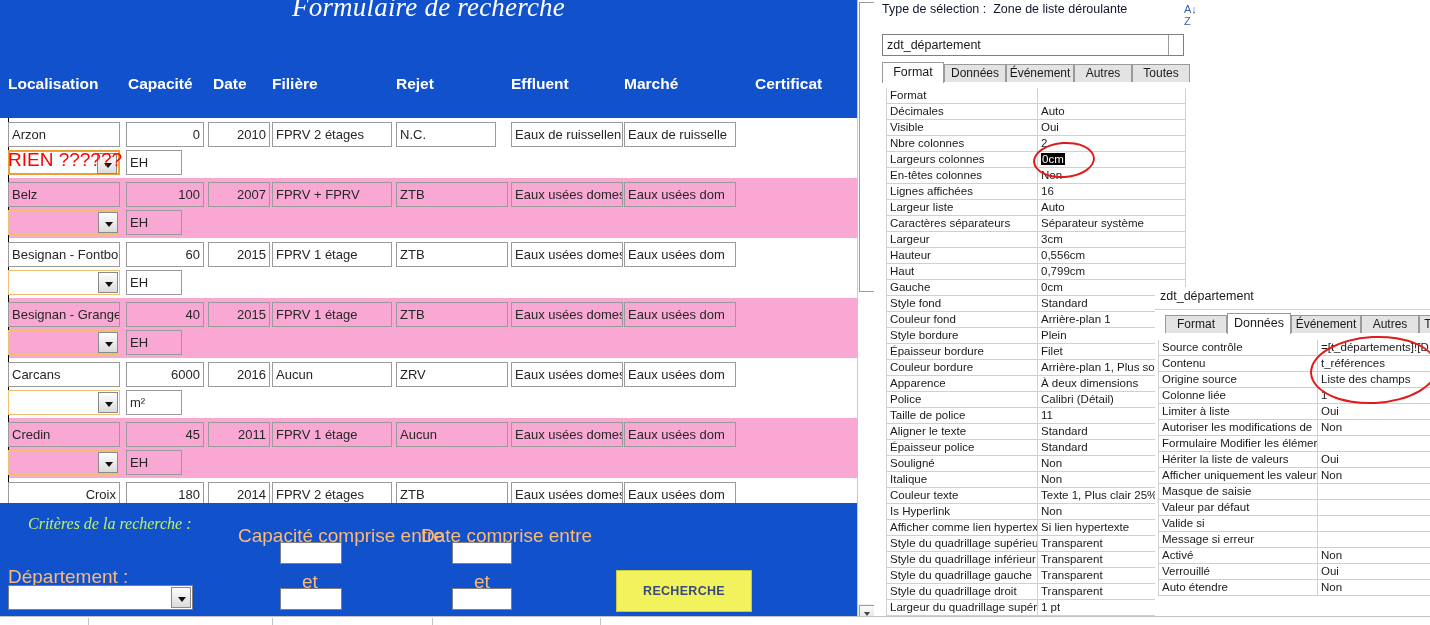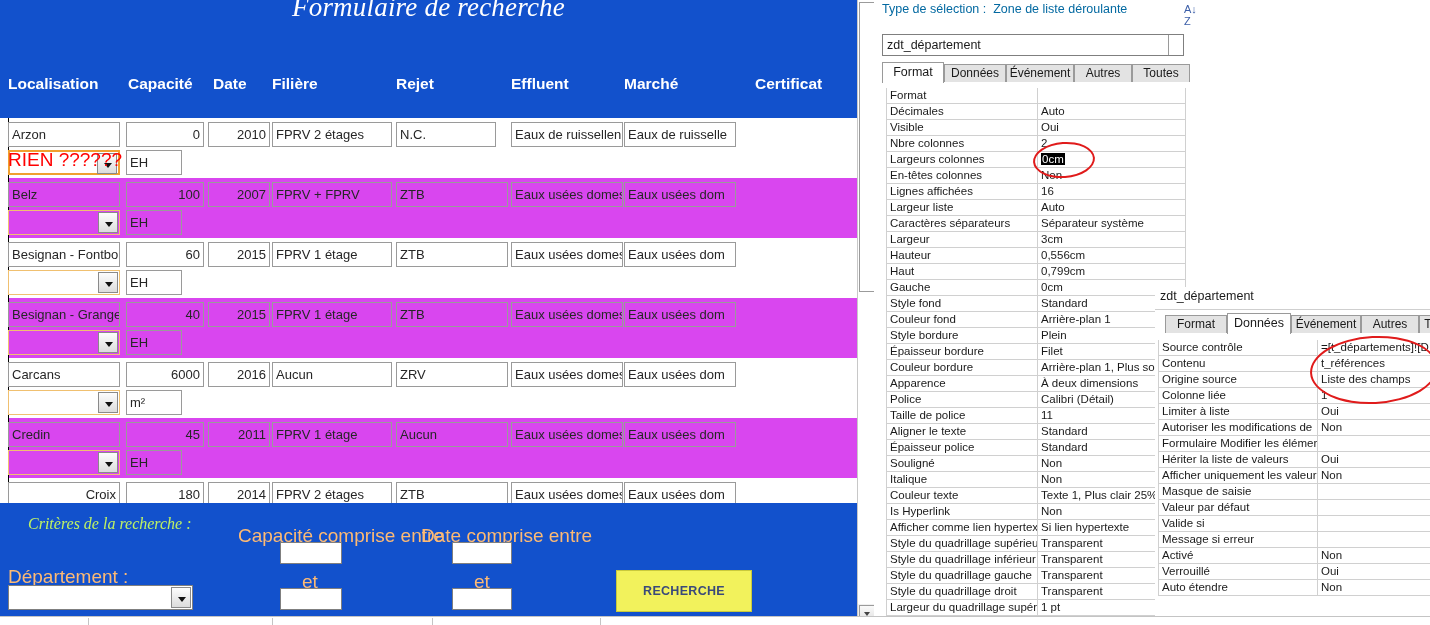--- a/index.html
+++ b/index.html
@@ -20,21 +20,21 @@
   }
   .col-head{
     position:absolute;top:75px;color:#ffffff;font-weight:bold;font-size:15.5px;
     white-space:nowrap;
   }
   
   .rec-strip{position:absolute;left:0;width:8px;background:#ffffff;border-right:1px solid #000;}
   .rec-strip.sel{background:#ffffff;}
   
   .drow{position:absolute;left:0;width:857px;overflow:hidden;}
-  .drow.alt{background:#d946ef;text-decoration:underline;}
+  .drow.alt{background:#f9a8d4;text-decoration:underline;}
   .drow.white{background:#ffffff;}
   .cellbox{
     position:absolute;box-sizing:border-box;height:25px;line-height:23px;
     border:1px solid #9a9a9a;background:transparent;font-size:13px;color:#262626;
     padding:0 3px;white-space:nowrap;overflow:hidden;
   }
   .cellbox.num{text-align:right;}
   .combo{
     position:absolute;box-sizing:border-box;height:25px;
     border:1px solid #f0c070;background:transparent;
@@ -75,21 +75,21 @@
   .vscroll .track{position:absolute;left:0;top:0;width:17px;height:604px;background:#ffffff;border-right:1px solid #cfcfcf;}
   .vscroll .thumb{position:absolute;left:1px;top:2px;width:15px;height:288px;background:#ffffff;border:1px solid #9b9b9b;}
   .vscroll .btn{position:absolute;left:1px;bottom:4px;width:16px;height:16px;background:linear-gradient(#fafafa,#e2e2e2);border:1px solid #9b9b9b;box-sizing:border-box;}
   .vscroll .btn:after{content:"";position:absolute;left:4px;top:6px;border-left:3.5px solid transparent;border-right:3.5px solid transparent;border-top:4.5px solid #444;}
   
   .navstrip{position:absolute;left:0;top:616px;width:1430px;height:9px;background:#ffffff;border-top:1px solid #c4c4c4;}
   .navstrip .seg{position:absolute;top:1px;height:8px;border-right:1px solid #c4c4c4;}
 
   
   #prop1{position:absolute;left:874px;top:0;width:556px;height:625px;background:#ffffff;}
-  .ps-seltype{position:absolute;left:8px;top:2px;font-size:12.5px;color:#0369a1;white-space:nowrap;}
+  .ps-seltype{position:absolute;left:8px;top:2px;font-size:12.5px;color:#0f172a;white-space:nowrap;}
   .ps-azicon{position:absolute;left:1184px;top:3px;font-size:11px;color:#3b5ea8;}
   .ps-objbox{
     position:absolute;left:8px;top:34px;width:302px;height:22px;
     border:1px solid #7f7f7f;background:#fff;box-sizing:border-box;font-size:12.5px;
     line-height:20px;padding:0 4px;color:#1a1a1a;
   }
   .ps-objbox .arw{position:absolute;right:0px;top:0px;width:14px;height:20px;border-left:1px solid #9a9a9a;background:#fff;}
   .ps-tabs{position:absolute;left:8px;top:62px;width:300px;height:20px;}
   .ps-tab{
     position:absolute;top:2px;height:18px;box-sizing:border-box;

